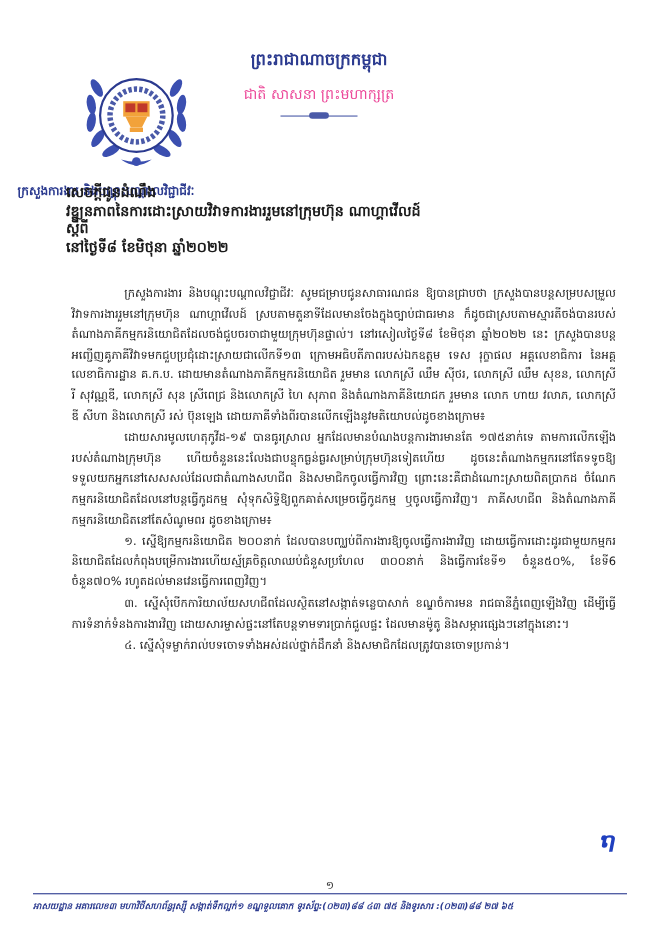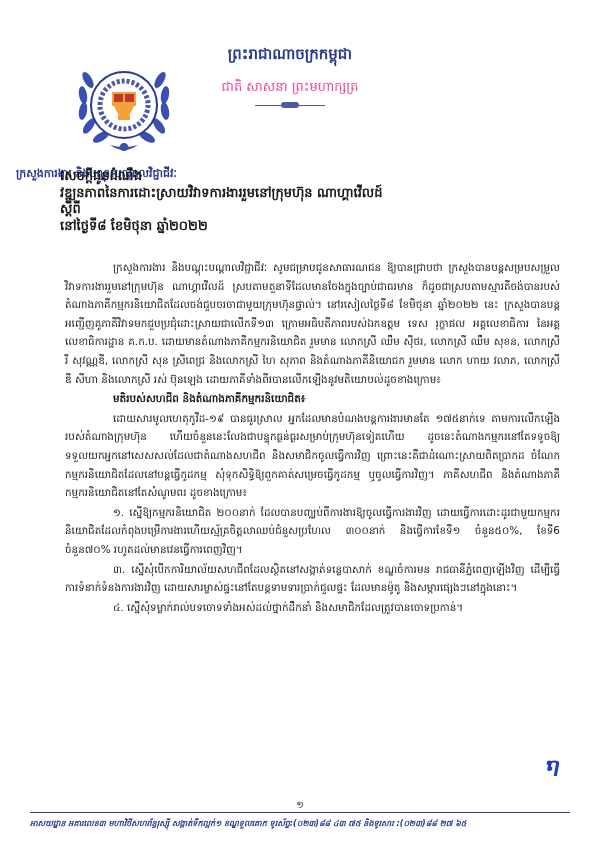--- a/index.html
+++ b/index.html
@@ -69,21 +69,20 @@
 
   <div class="titles">
     <div>សេចក្តីជូនដំណឹង</div>
     <div>វឌ្ឍនភាពនៃការដោះស្រាយវិវាទការងាររួមនៅក្រុមហ៊ុន ណាហ្គាវើលដ៍</div>
     <div>ស្តីពី</div>
     <div>នៅថ្ងៃទី៨ ខែមិថុនា ឆ្នាំ២០២២</div>
   </div>
 
   <div class="body">
     <p>ក្រសួងការងារ និងបណ្តុះបណ្តាលវិជ្ជាជីវៈ សូមជម្រាបជូនសាធារណជន ឱ្យបានជ្រាបថា ក្រសួងបានបន្តសម្របសម្រួលវិវាទការងាររួមនៅក្រុមហ៊ុន ណាហ្គាវើលដ៍ ស្របតាមតួនាទីដែលមានចែងក្នុងច្បាប់ជាធរមាន ក៏ដូចជាស្របតាមស្មារតីចង់បានរបស់តំណាងភាគីកម្មករនិយោជិតដែលចង់ជួបចរចាជាមួយក្រុមហ៊ុនផ្ទាល់។ នៅរសៀលថ្ងៃទី៨ ខែមិថុនា ឆ្នាំ២០២២ នេះ ក្រសួងបានបន្តអញ្ជើញគូភាគីវិវាទមកជួបប្រជុំដោះស្រាយជាលើកទី១៣ ក្រោមអធិបតីភាពរបស់ឯកឧត្តម ទេស រុក្ខាផល អគ្គលេខាធិការ នៃអគ្គលេខាធិការដ្ឋាន គ.ក.ប. ដោយមានតំណាងភាគីកម្មករនិយោជិត រួមមាន លោកស្រី ឈឹម ស៊ីថរ, លោកស្រី ឈឹម សុខន, លោកស្រី រី សុវណ្ណឌី, លោកស្រី សុន ស្រីពេជ្រ និងលោកស្រី ហៃ សុភាព និងតំណាងភាគីនិយោជក រួមមាន លោក ហាយ វលាភ, លោកស្រី ឌី សីហា និងលោកស្រី រស់ ប៊ុនឡេង ដោយភាគីទាំងពីរបានលើកឡើងនូវមតិយោបល់ដូចខាងក្រោម៖</p>
-    <p class="head">មតិរបស់សហជីព និងតំណាងភាគីកម្មករនិយោជិត៖</p>
     <p>ដោយសារមូលហេតុកូវីដ-១៩ បានធូរស្រាល អ្នកដែលមានបំណងបន្តការងារមានតែ ១៧៥នាក់ទេ តាមការលើកឡើងរបស់តំណាងក្រុមហ៊ុន ហើយចំនួននេះលែងជាបន្ទុកធ្ងន់ធ្ងរសម្រាប់ក្រុមហ៊ុនទៀតហើយ ដូចនេះតំណាងកម្មករនៅតែទទូចឱ្យទទួលយកអ្នកនៅសេសសល់ដែលជាតំណាងសហជីព និងសមាជិកចូលធ្វើការវិញ ព្រោះនេះគឺជាដំណោះស្រាយពិតប្រាកដ ចំណែកកម្មករនិយោជិតដែលនៅបន្តធ្វើកូដកម្ម សុំទុកសិទ្ធិឱ្យពួកគាត់សម្រេចធ្វើកូដកម្ម ឬចូលធ្វើការវិញ។ ភាគីសហជីព និងតំណាងភាគីកម្មករនិយោជិតនៅតែសំណូមពរ ដូចខាងក្រោម៖</p>
     <p>១. ស្នើឱ្យកម្មករនិយោជិត ២០០នាក់ ដែលបានបញ្ឈប់ពីការងារឱ្យចូលធ្វើការងារវិញ ដោយធ្វើការដោះដូរជាមួយកម្មករនិយោជិតដែលកំពុងបម្រើការងារហើយស្ម័គ្រចិត្តលាឈប់ជំនួសប្រហែល ៣០០នាក់ និងធ្វើការខែទី១ ចំនួន៥០%, ខែទី6 ចំនួន៧០% រហូតដល់មានវេនធ្វើការពេញវិញ។</p>
     <p>៣. ស្នើសុំបើកការិយាល័យសហជីពដែលស្ថិតនៅសង្កាត់ទន្លេបាសាក់ ខណ្ឌចំការមន រាជធានីភ្នំពេញឡើងវិញ ដើម្បីធ្វើការទំនាក់ទំនងការងារវិញ ដោយសារម្ចាស់ផ្ទះនៅតែបន្តទាមទារប្រាក់ជួលផ្ទះ ដែលមានម៉ូតូ និងសម្ភារផ្សេងៗនៅក្នុងនោះ។</p>
     <p>៤. ស្នើសុំទម្លាក់រាល់បទចោទទាំងអស់ដល់ថ្នាក់ដឹកនាំ និងសមាជិកដែលត្រូវបានចោទប្រកាន់។</p>
   </div>
 
   <div class="sig">ຖ</div>
 
   <div class="pagenum">១</div>
   <div class="footer-line"></div>

